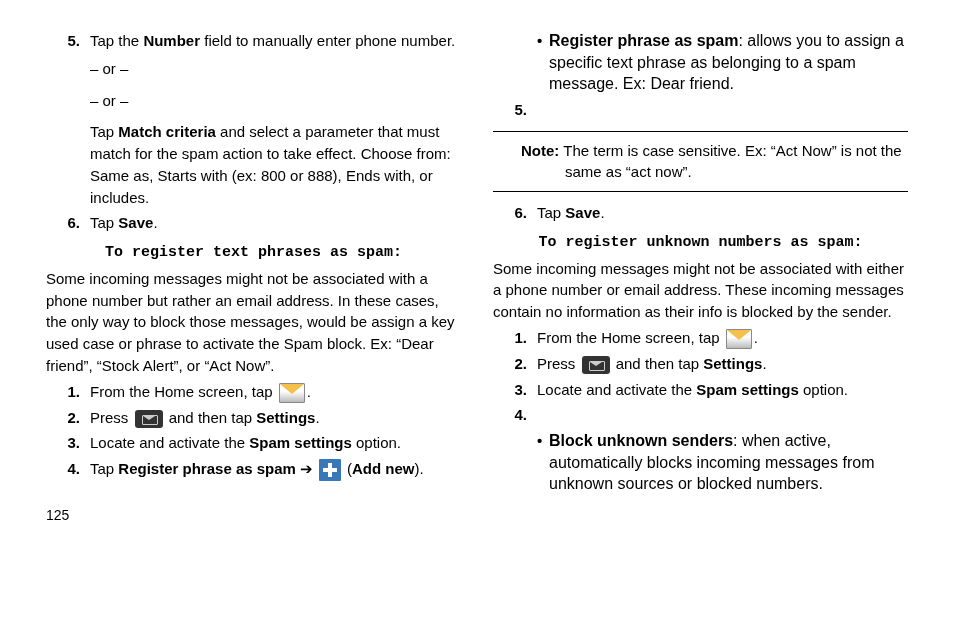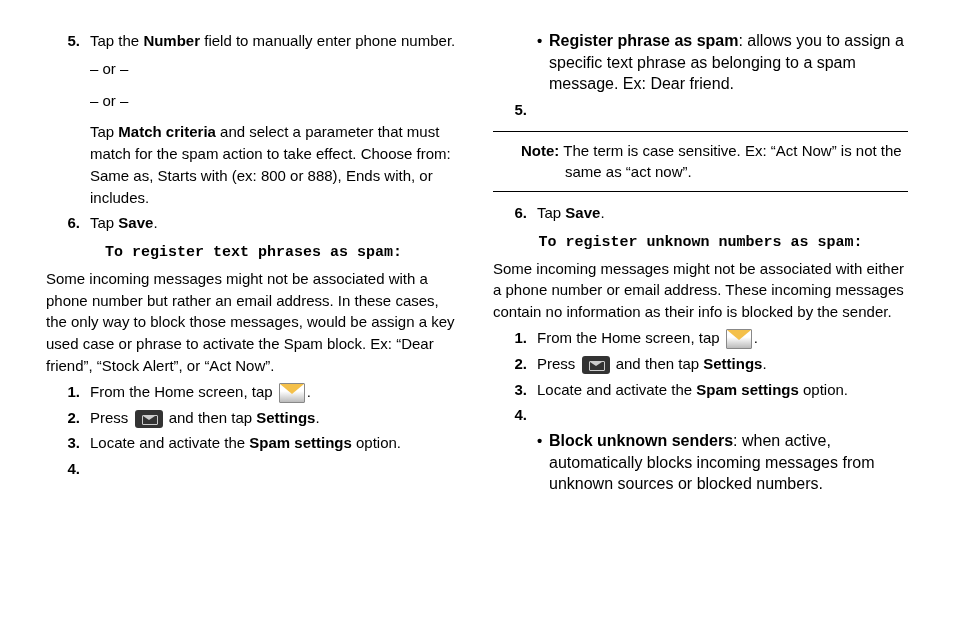--- a/index.html
+++ b/index.html
@@ -208,23 +208,27 @@
         </div>
       </li>
       <li>
         <div class="num">3.</div>
         <div class="body">
           <span>Locate and activate the </span><span class="b">Spam settings</span><span> option.</span>
         </div>
       </li>
       <li>
         <div class="num">4.</div>
-      </li>
-    </ol>
-
+        <div class="body">
+          <span>Tap </span><span class="b">Register phrase as spam</span><span class="arrow"> ➔ </span><span class="icon icon-plus"></span><span> (</span><span class="b">Add new</span><span>).</span>
+        </div>
+      </li>
+    </ol>
+
+    <div class="pagenum">125</div>
   </div>
 
   <div class="col">
     <div class="sub">
       <div class="bullet">•</div>
       <div class="btext">
         <span class="sb">Register phrase as spam</span><span>: allows you to assign a specific text phrase as belonging to a spam message. Ex: Dear friend.</span>
       </div>
     </div>
 

